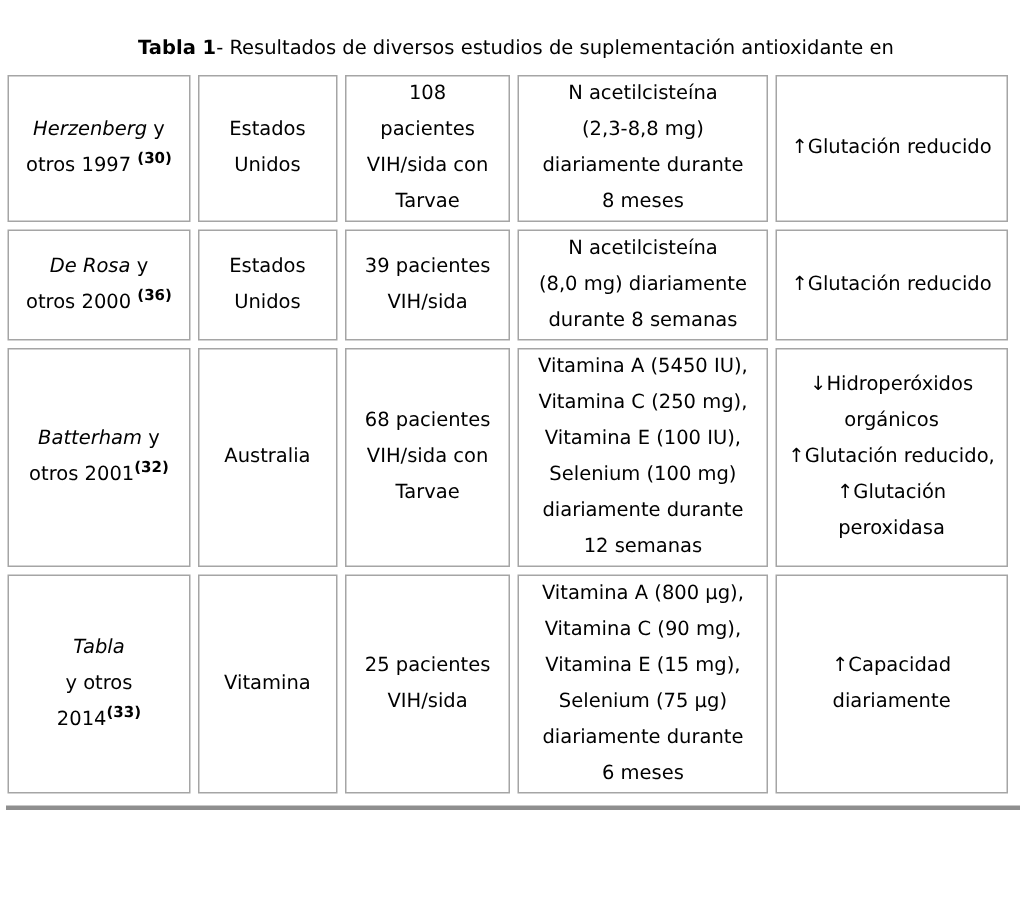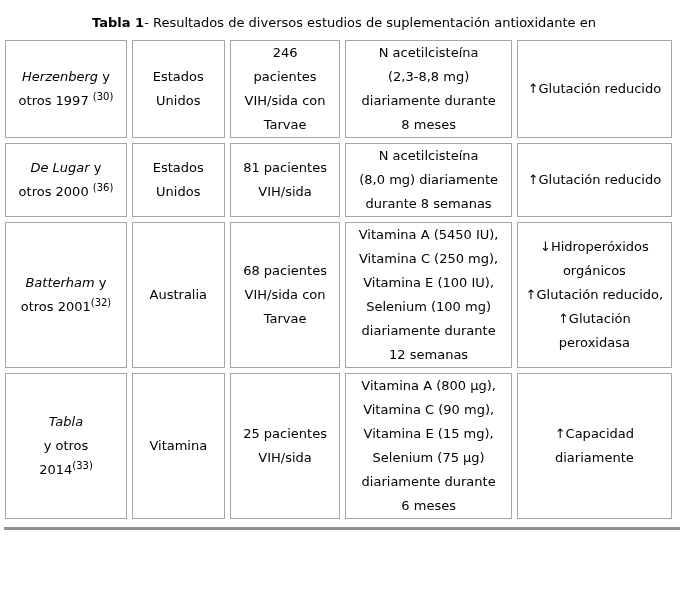--- a/index.html
+++ b/index.html
@@ -12,21 +12,21 @@
   }
   .page {
     width: 688px;
     height: 605px;
     overflow: hidden;
     background: #ffffff;
   }
   .caption {
     text-align: center;
     line-height: 25px;
-    padding-top: 10px;
+    padding-top: 20px;
   }
   .caption .bold { font-weight: bold; }
   table.data-table {
     border-collapse: separate;
     border-spacing: 5px;
     margin-left: 0px;
     table-layout: fixed;
     width: 677px;
   }
   td, th {
@@ -40,21 +40,21 @@
     background: #ffffff;
   }
   th { font-weight: bold; }
   .col-autores { width: 121px; }
   .col-lugar   { width: 92px; }
   .col-numero  { width: 110px; }
   .col-suple   { width: 165px; }
   .col-determ  { width: 154px; }
   .author-name { font-style: italic; }
   .author-rest { white-space: pre-line; }
-  sup { font-size: 10px; line-height: 0; }
+  sup { font-size: 10px; line-height: 0; font-weight: bold; }
   .divider {
     height: 3px;
     background: #8f8f8f;
     width: 676px;
     margin: 3px 0 0 4px;
   }
 </style>
 </head>
 <body>
 
@@ -72,37 +72,37 @@
         <col class="col-suple">
         <col class="col-determ">
     </colgroup>
     <tbody>
 
     <tr>
       <td><span class="author-name">Herzenberg</span><span class="author-rest"> y
 otros 1997 </span><sup>(30)</sup></td>
       <td>Estados
 Unidos</td>
-      <td>246
+      <td>108
 pacientes
 VIH/sida con
 Tarvae</td>
       <td>N acetilcisteína
 (2,3-8,8 mg)
 diariamente durante
 8 meses</td>
       <td>↑Glutación reducido</td>
     </tr>
 
     <tr>
-      <td><span class="author-name">De Lugar</span><span class="author-rest"> y
+      <td><span class="author-name">De Rosa</span><span class="author-rest"> y
 otros 2000 </span><sup>(36)</sup></td>
       <td>Estados
 Unidos</td>
-      <td>81 pacientes
+      <td>39 pacientes
 VIH/sida</td>
       <td>N acetilcisteína
 (8,0 mg) diariamente
 durante 8 semanas</td>
       <td>↑Glutación reducido</td>
     </tr>
 
     <tr>
       <td><span class="author-name">Batterham</span><span class="author-rest"> y
 otros 2001</span><sup>(32)</sup></td>

